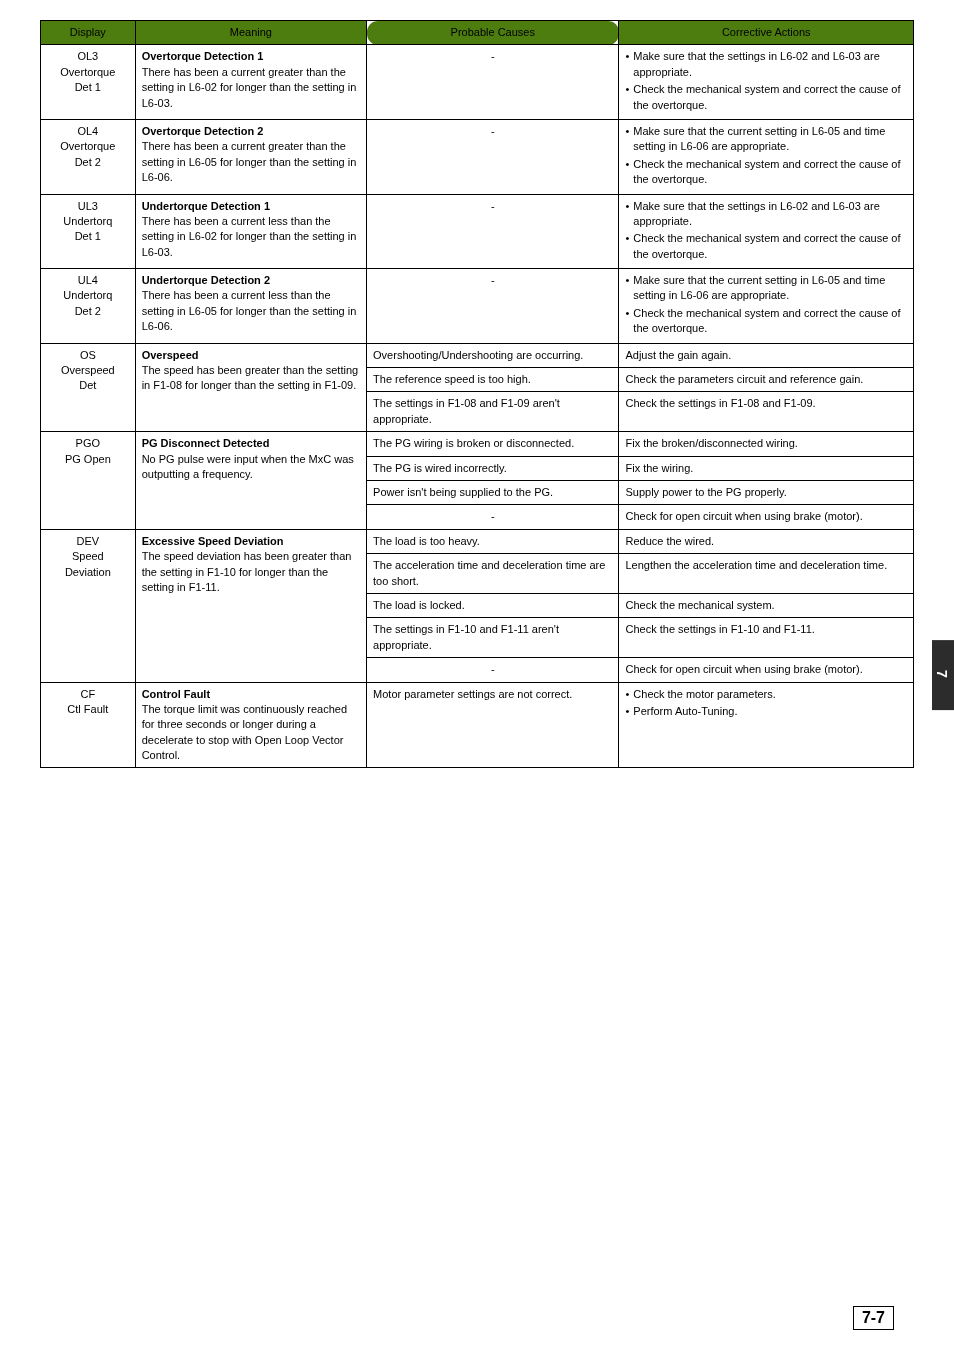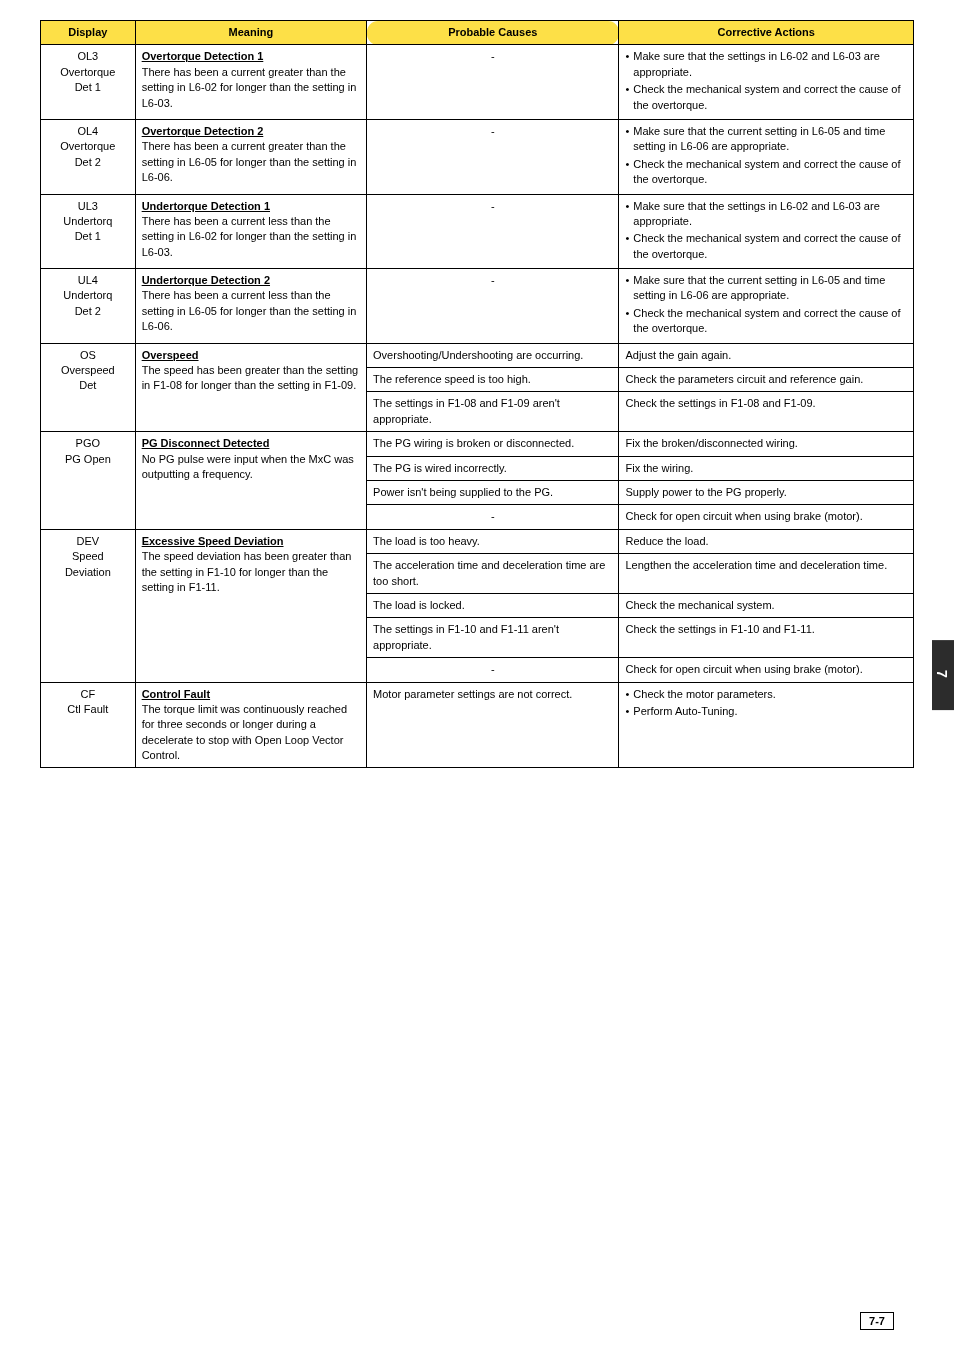--- a/index.html
+++ b/index.html
@@ -47,36 +47,35 @@
       border: 1px solid #000;
     }
     .main-table th, .main-table td {
       border: 1px solid #000;
       padding: 4px 6px;
       vertical-align: top;
       font-size: 11px;
       line-height: 1.4;
     }
     .main-table thead th {
-      background: #fde047;
-      text-align: center;
-      font-weight: bold;
+      background: #4d7c0f;
+      text-align: center;
+      font-weight: normal;
       font-size: 11px;
     }
     .col-display { width: 90px; text-align: center; }
     .col-meaning { width: 220px; }
     .col-causes { width: 240px; border-radius: 11px; }
     .col-actions { width: 280px; }
     .display-cell {
       text-align: center;
       font-size: 11px;
     }
     .meaning-title {
       font-weight: bold;
-      text-decoration: underline;
     }
     .bullet-item {
       display: flex;
       align-items: flex-start;
       margin-bottom: 2px;
     }
     .bullet-item::before {
       content: "•";
       margin-right: 4px;
       flex-shrink: 0;
@@ -102,21 +101,21 @@
     .page-number-area {
       position: absolute;
       bottom: 20px;
       right: 60px;
       font-size: 12px;
     }
     .page-number-box {
       display: inline-block;
       border: 1px solid #000;
       padding: 2px 8px;
-      font-size: 11px;
+      font-size: 16px;
       font-weight: bold;
     }
   </style>
 </head>
 <body>
 
 <div class="page-container">
 
 
 
@@ -208,21 +207,21 @@
         <tr>
           <td class="col-causes dash-cell">-</td>
           <td class="col-actions">Check for open circuit when using brake (motor).</td>
         </tr>
         <tr>
           <td class="col-display display-cell" rowspan="5" style="white-space: pre-line;">DEV
 Speed
 Deviation</td>
           <td class="col-meaning" rowspan="5"><span class="meaning-title">Excessive Speed Deviation</span><br>The speed deviation has been greater than the setting in F1-10 for longer than the setting in F1-11.</td>
           <td class="col-causes">The load is too heavy.</td>
-          <td class="col-actions">Reduce the load.</td>
+          <td class="col-actions">Reduce the wired.</td>
         </tr>
         <tr>
           <td class="col-causes">The acceleration time and deceleration time are too short.</td>
           <td class="col-actions">Lengthen the acceleration time and deceleration time.</td>
         </tr>
         <tr>
           <td class="col-causes">The load is locked.</td>
           <td class="col-actions">Check the mechanical system.</td>
         </tr>
         <tr>

